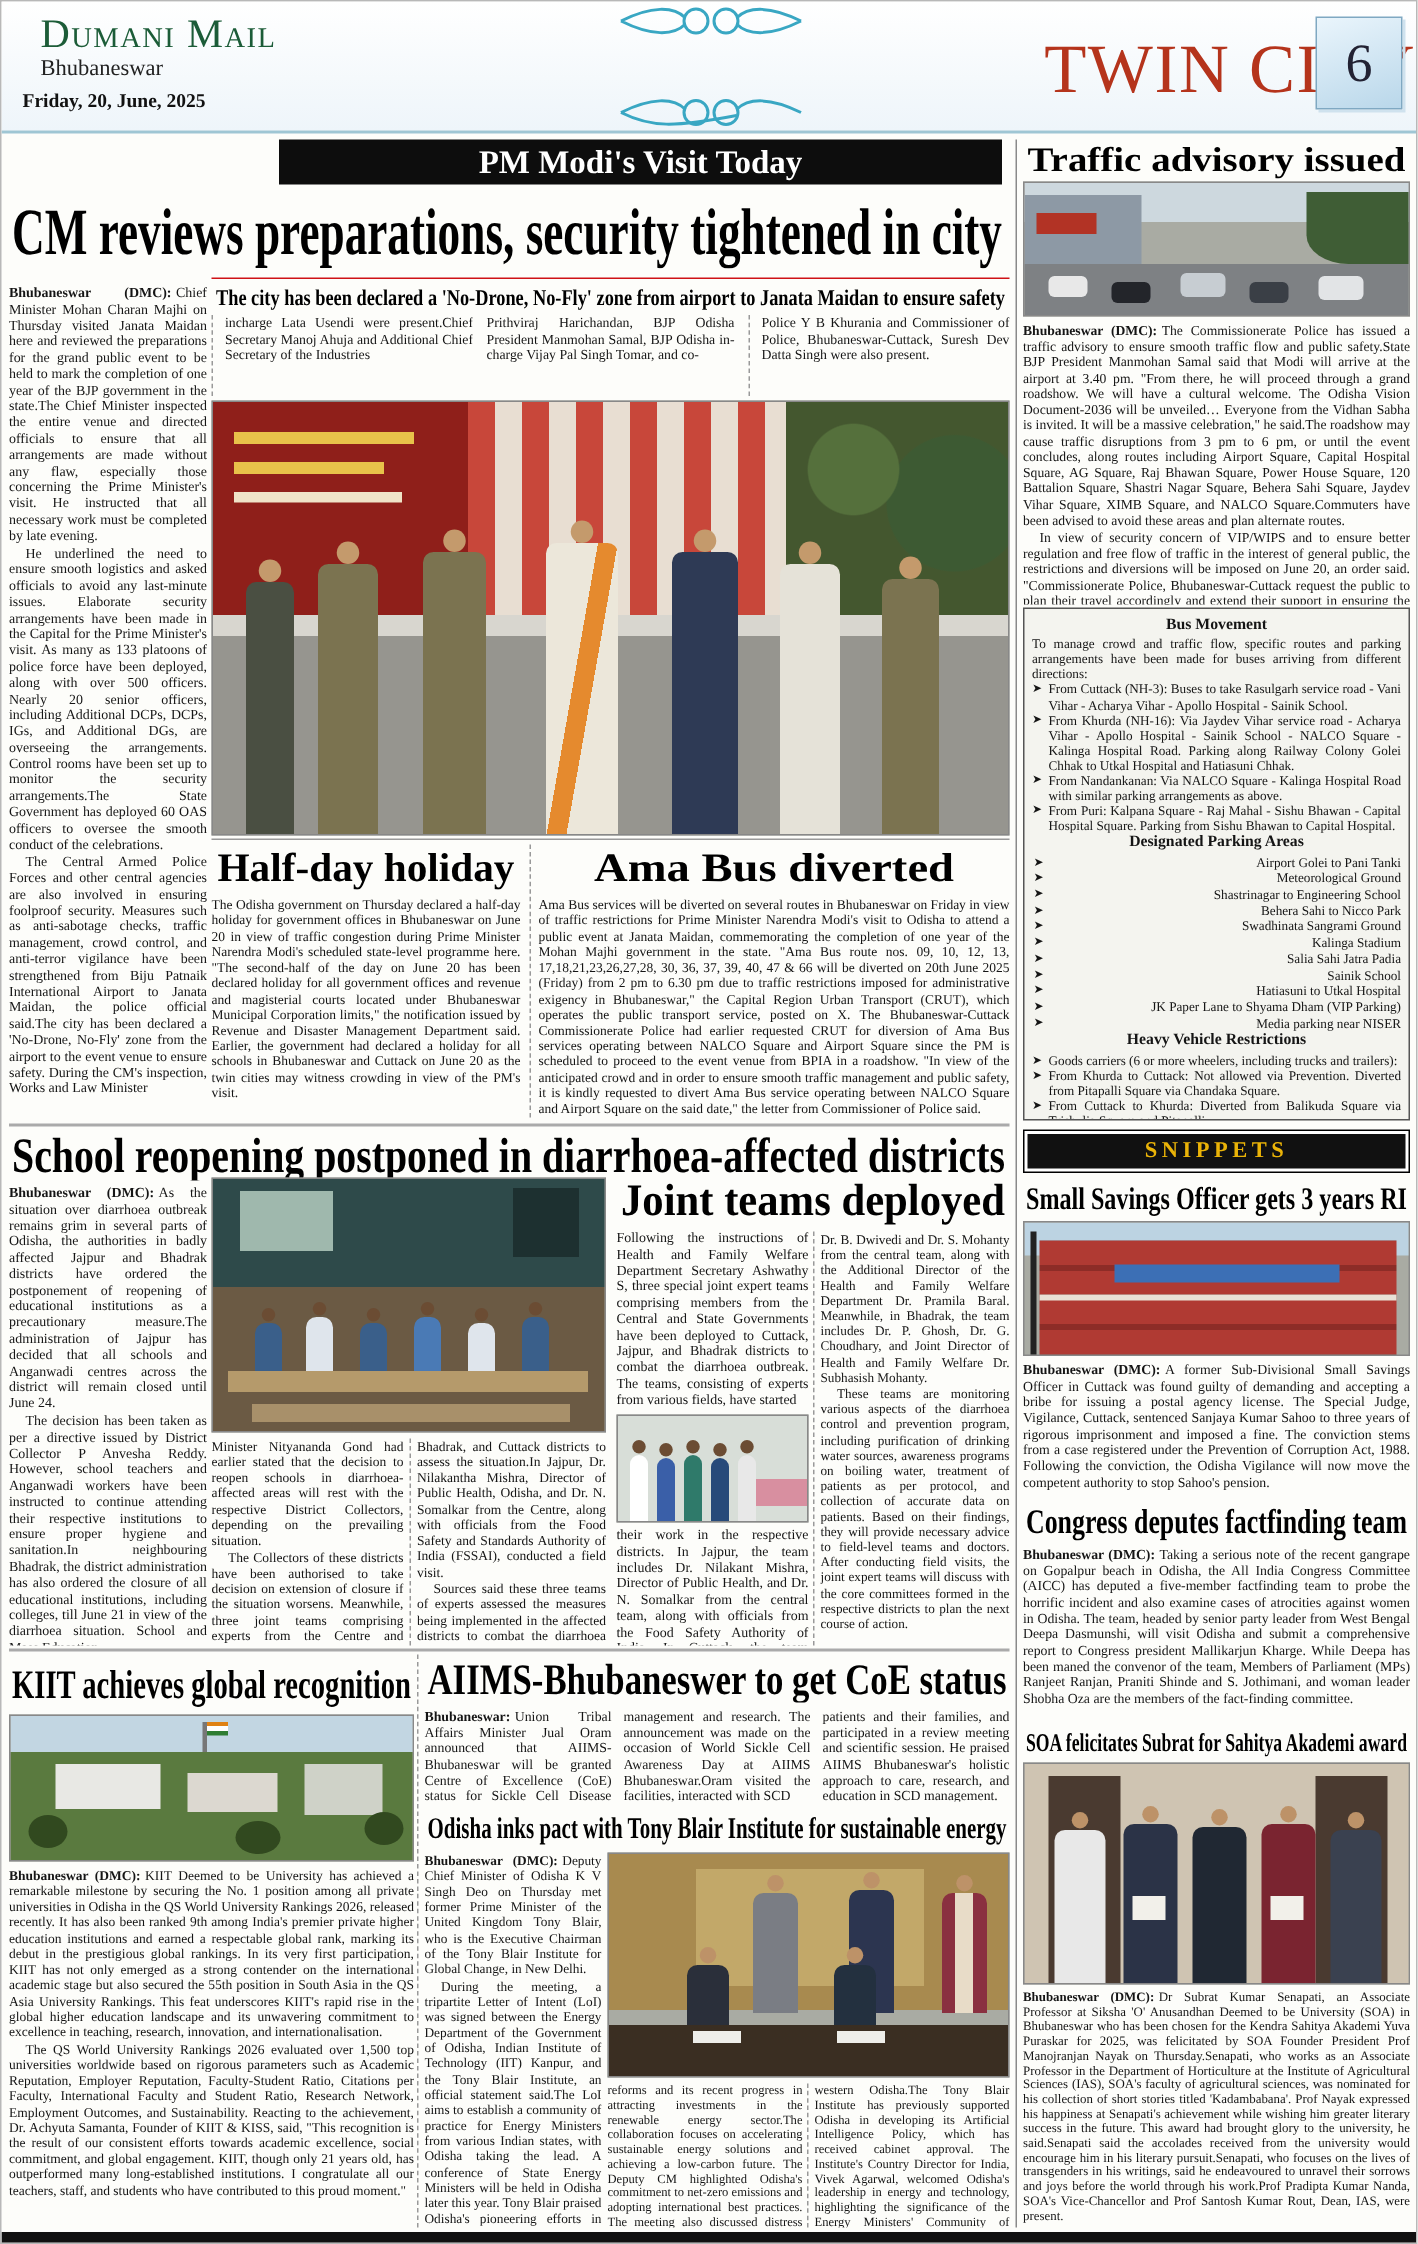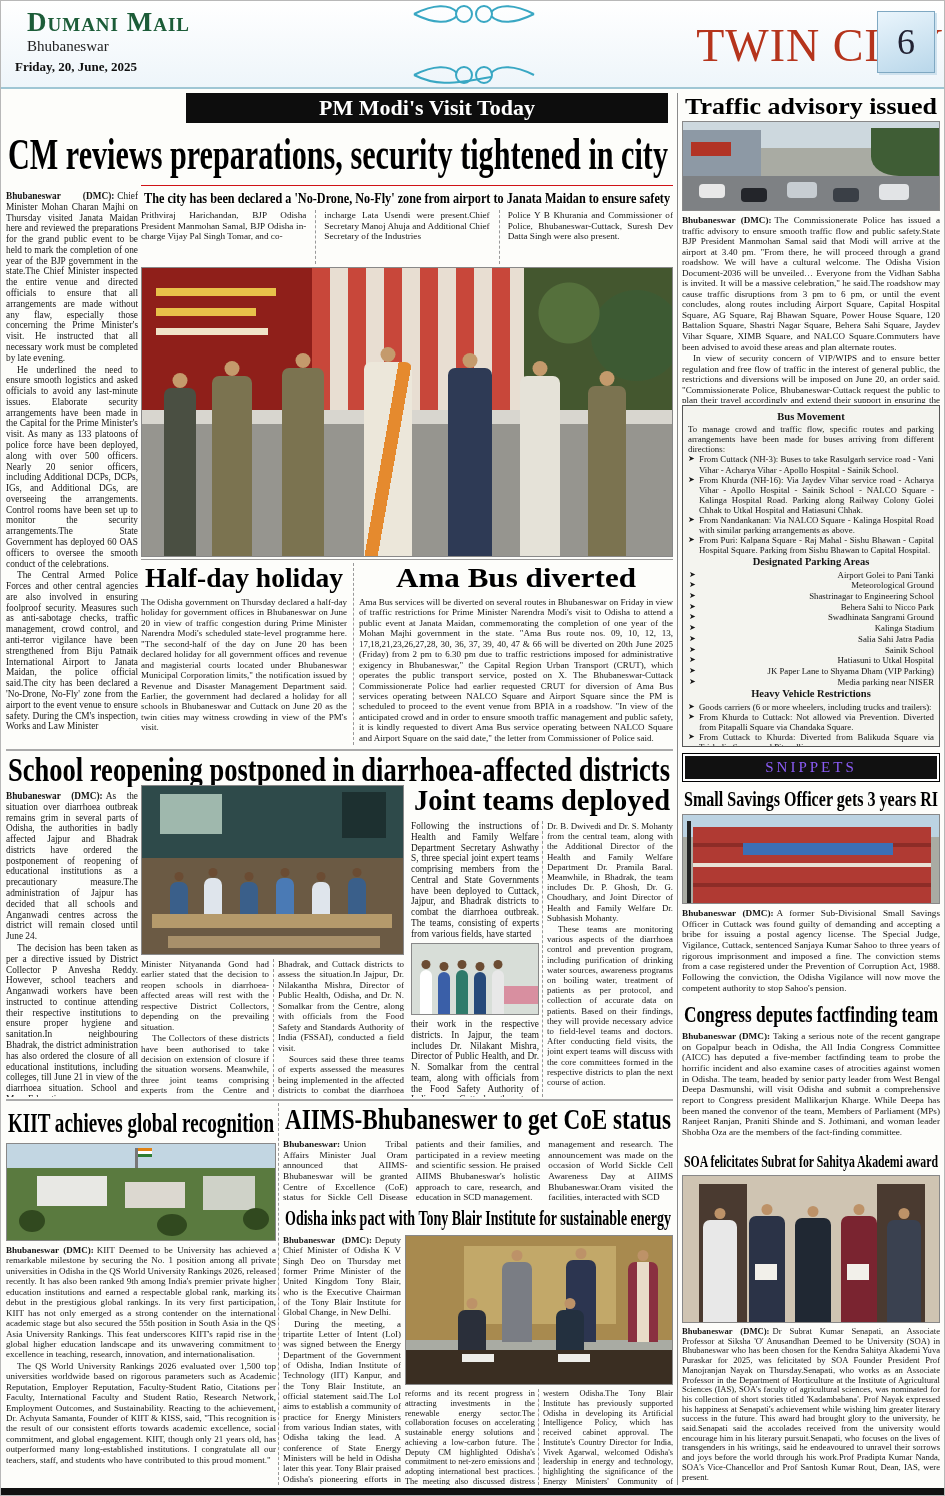--- a/index.html
+++ b/index.html
@@ -2,21 +2,21 @@
 <html><head>
 <meta charset="utf-8">
 <style>
   *{margin:0;padding:0;box-sizing:border-box}
   html,body{width:945px;height:1496px}
   body{position:relative;background:#fdfdfa;font-family:"Liberation Serif",serif;color:#151515;overflow:hidden;border:1px solid #b8b8b8}
   .abs{position:absolute}
   svg text{font-family:"Liberation Serif",serif;fill:#000}
   
   .hdr{left:0;top:0;width:943px;height:88px;background:linear-gradient(#ffffff,#eef5fa);border-bottom:2px solid #9fc6d4}
-  .mast-name{font-variant:small-caps;font-weight:bold;font-size:27px;color:#1c5c38;letter-spacing:1px;line-height:1}
+  .mast-name{font-variant:small-caps;font-weight:normal;font-size:27px;color:#1c5c38;letter-spacing:1px;line-height:1}
   .mast-city{font-size:15px;color:#222;margin-top:2px}
   .mast-date{font-size:13px;font-weight:bold;color:#111}
   .section-title{width:100%;text-align:right;font-size:46px;color:#b5341c;letter-spacing:1px;line-height:1}
   .pagebox{width:58px;height:62px;background:linear-gradient(160deg,#eaf5fc,#b9d7ea);border:1px solid #7fa8c2;box-shadow:2px 2px 0 #cfe2ee;display:flex;align-items:center;justify-content:center;font-size:36px;color:#223}
   
   .bodytxt{text-align:justify;line-height:1.16;overflow:hidden}
   .bodytxt p{margin:0 0 1px 0}
   .ind{text-indent:11px}
   .dl{font-weight:bold;margin-right:3px}
   .kicker{background:#0d0d0d;color:#fff;display:flex;align-items:center;justify-content:center;font-size:22px;font-weight:bold}
@@ -25,21 +25,21 @@
   .sep-solid{border-left:1px solid #8a8a8a}
   
   .busbox{border:1px solid #555;background:#f4f4ef;padding:4px 5px;font-size:8.8px;line-height:1.15;text-align:justify;overflow:hidden}
   .bm-head{font-weight:bold;text-align:center;font-size:10.5px;margin:1px 0}
   .bm-item{position:relative;padding-left:11px}
   .bm-item::before{content:"\27A4";position:absolute;left:0;top:0;font-size:8px}
   .pk-item{position:relative;padding-left:14px;text-align:right;line-height:1.22}
   .pk-item::before{content:"\27A4";position:absolute;left:1px;top:0;font-size:8px}
   
   .snips{border:1px solid #000;padding:2px;background:#fff}
-  .snips-in{background:#111;color:#8b5cf6;text-align:center;font-weight:normal;font-size:15px;letter-spacing:3px;padding:3px 0}
+  .snips-in{background:#111;color:#eab308;text-align:center;font-weight:bold;font-size:15px;letter-spacing:3px;padding:3px 0}
   
   .photo{position:absolute;overflow:hidden;background:#a9aba3;border:1px solid #888}
   .b{position:absolute}
   .fg{position:absolute;border-radius:7px 7px 0 0}
   .fg::before{content:"";position:absolute;left:50%;transform:translateX(-50%);top:-15px;width:15px;height:15px;border-radius:50%;background:#c49a6c}
   .fg-s::before{width:9px;height:9px;top:-10px;background:#6b4c33}
   .fg-m::before{width:11px;height:11px;top:-12px;background:#bd9268}
   .ftr{background:#111}
 </style>
 </head>
@@ -80,22 +80,22 @@
   <text x="266" y="15" text-anchor="middle" font-size="15" font-weight="bold" fill="#cf1216" textLength="526" lengthAdjust="spacingAndGlyphs">The city has been declared a 'No-Drone, No-Fly' zone from airport to Janata Maidan to ensure safety</text>
 </svg>
 
 <div class="abs bodytxt" style="left:5px;top:190px;width:132px;height:554px;font-size:9.3px">
   <p><b class="dl">Bhubaneswar (DMC):</b><span>Chief Minister Mohan Charan Majhi on Thursday visited Janata Maidan here and reviewed the preparations for the grand public event to be held to mark the completion of one year of the BJP government in the state.The Chief Minister inspected the entire venue and directed officials to ensure that all arrangements are made without any flaw, especially those concerning the Prime Minister's visit. He instructed that all necessary work must be completed by late evening.</span></p>
   <p class="ind">He underlined the need to ensure smooth logistics and asked officials to avoid any last-minute issues. Elaborate security arrangements have been made in the Capital for the Prime Minister's visit. As many as 133 platoons of police force have been deployed, along with over 500 officers. Nearly 20 senior officers, including Additional DCPs, DCPs, IGs, and Additional DGs, are overseeing the arrangements. Control rooms have been set up to monitor the security arrangements.The State Government has deployed 60 OAS officers to oversee the smooth conduct of the celebrations.</p>
   <p class="ind">The Central Armed Police Forces and other central agencies are also involved in ensuring foolproof security. Measures such as anti-sabotage checks, traffic management, crowd control, and anti-terror vigilance have been strengthened from Biju Patnaik International Airport to Janata Maidan, the police official said.The city has been declared a 'No-Drone, No-Fly' zone from the airport to the event venue to ensure safety. During the CM's inspection, Works and Law Minister</p>
 </div>
 
 <div class="abs" style="left:140px;top:209px;width:532px;height:54px;display:flex;gap:9px">
+  <div class="bodytxt sep-dash" style="flex:1;font-size:9.2px;padding-left:8px">incharge Lata Usendi were present.Chief Secretary Manoj Ahuja and Additional Chief Secretary of the Industries</div>
   <div class="bodytxt" style="flex:1;font-size:9.2px">Prithviraj Harichandan, BJP Odisha President Manmohan Samal, BJP Odisha in-charge Vijay Pal Singh Tomar, and co-</div>
-  <div class="bodytxt sep-dash" style="flex:1;font-size:9.2px;padding-left:8px">incharge Lata Usendi were present.Chief Secretary Manoj Ahuja and Additional Chief Secretary of the Industries</div>
   <div class="bodytxt sep-dash" style="flex:1;font-size:9.2px;padding-left:8px">Police Y B Khurania and Commissioner of Police, Bhubaneswar-Cuttack, Suresh Dev Datta Singh were also present.</div>
 </div>
 
 <div class="photo" style="left:140px;top:266px;width:532px;height:290px">
   <span class="b" style="left:0;top:0;width:170px;height:150px;background:#8f1f1a"></span>
   <span class="b" style="left:14px;top:20px;width:120px;height:8px;background:#e8c14a"></span>
   <span class="b" style="left:14px;top:40px;width:100px;height:8px;background:#e8c14a"></span>
   <span class="b" style="left:14px;top:60px;width:112px;height:7px;background:#f0e3c8"></span>
   <span class="b" style="left:170px;top:0;width:212px;height:142px;background:repeating-linear-gradient(90deg,#c8473a 0 18px,#e8ded2 18px 36px)"></span>
   <span class="b" style="left:382px;top:0;width:150px;height:150px;background:radial-gradient(circle at 30% 30%,#55703c 0 30px,transparent 31px),radial-gradient(circle at 75% 45%,#3d5a33 0 45px,transparent 46px),#44572f"></span>
@@ -203,22 +203,22 @@
   <p class="ind">The QS World University Rankings 2026 evaluated over 1,500 top universities worldwide based on rigorous parameters such as Academic Reputation, Employer Reputation, Faculty-Student Ratio, Citations per Faculty, International Faculty and Student Ratio, Research Network, Employment Outcomes, and Sustainability. Reacting to the achievement, Dr. Achyuta Samanta, Founder of KIIT &amp; KISS, said, "This recognition is the result of our consistent efforts towards academic excellence, social commitment, and global engagement. KIIT, though only 21 years old, has outperformed many long-established institutions. I congratulate all our teachers, staff, and students who have contributed to this proud moment."</p>
 </div>
 
 <div class="abs sep-dash" style="left:277px;top:1102px;height:382px"></div>
 
 <svg class="abs" style="left:282px;top:1102px" width="390" height="32">
   <text x="2" y="26" font-size="29" font-weight="bold" textLength="386" lengthAdjust="spacingAndGlyphs">AIIMS-Bhubaneswer to get CoE status</text>
 </svg>
 <div class="abs" style="left:282px;top:1138px;width:390px;height:62px;display:flex;gap:8px">
   <div class="bodytxt" style="flex:1;font-size:9.2px"><b class="dl">Bhubaneswar:</b><span>Union Tribal Affairs Minister Jual Oram announced that AIIMS-Bhubaneswar will be granted Centre of Excellence (CoE) status for Sickle Cell Disease (SCD)</span></div>
+  <div class="bodytxt" style="flex:1;font-size:9.2px">management and research. The announcement was made on the occasion of World Sickle Cell Awareness Day at AIIMS Bhubaneswar.Oram visited the facilities, interacted with SCD</div>
   <div class="bodytxt" style="flex:1;font-size:9.2px">patients and their families, and participated in a review meeting and scientific session. He praised AIIMS Bhubaneswar's holistic approach to care, research, and education in SCD management.</div>
-  <div class="bodytxt" style="flex:1;font-size:9.2px">management and research. The announcement was made on the occasion of World Sickle Cell Awareness Day at AIIMS Bhubaneswar.Oram visited the facilities, interacted with SCD</div>
 </div>
 
 <svg class="abs" style="left:282px;top:1204px" width="390" height="26">
   <text x="2" y="20" font-size="20" font-weight="bold" textLength="386" lengthAdjust="spacingAndGlyphs">Odisha inks pact with Tony Blair Institute for sustainable energy</text>
 </svg>
 <div class="abs bodytxt" style="left:282px;top:1234px;width:118px;height:250px;font-size:8.9px">
   <p><b class="dl">Bhubaneswar (DMC):</b><span>Deputy Chief Minister of Odisha K V Singh Deo on Thursday met former Prime Minister of the United Kingdom Tony Blair, who is the Executive Chairman of the Tony Blair Institute for Global Change, in New Delhi.</span></p>
   <p class="ind">During the meeting, a tripartite Letter of Intent (LoI) was signed between the Energy Department of the Government of Odisha, Indian Institute of Technology (IIT) Kanpur, and the Tony Blair Institute, an official statement said.The LoI aims to establish a community of practice for Energy Ministers from various Indian states, with Odisha taking the lead. A conference of State Energy Ministers will be held in Odisha later this year. Tony Blair praised Odisha's pioneering efforts in electricity</p>
 </div>
 <div class="photo" style="left:404px;top:1234px;width:268px;height:150px">

